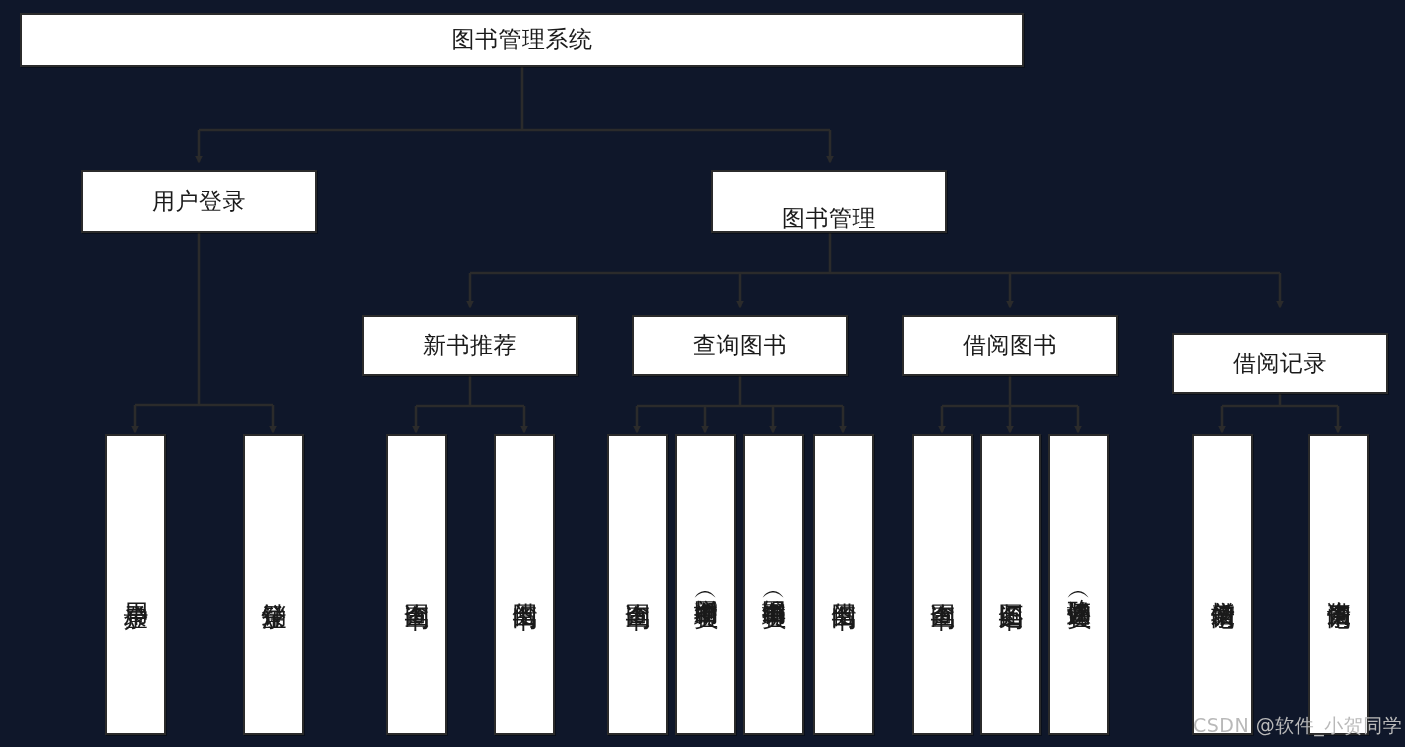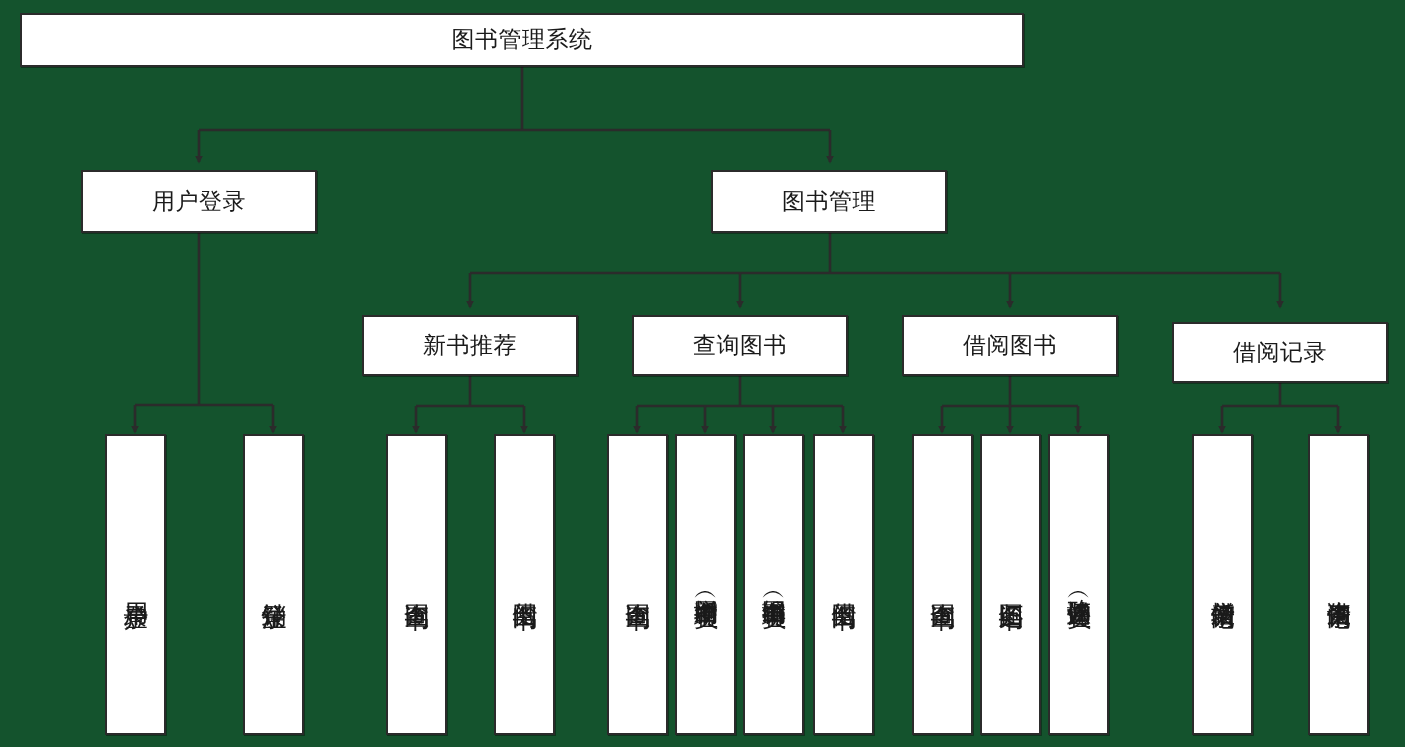--- a/index.html
+++ b/index.html
@@ -10,21 +10,21 @@
   body {
     width: 1405px;
     height: 747px;
     overflow: hidden;
     font-family: "DejaVu Sans", "Liberation Sans", sans-serif;
   }
   #diagram-root {
     position: relative;
     width: 1405px;
     height: 747px;
-    background: #14532d;
+    background: #0f172a;
     text-decoration: underline;
   }
   svg.wires {
     position: absolute;
     left: 0;
     top: 0;
     width: 1405px;
     height: 747px;
     pointer-events: none;
   }
@@ -130,34 +130,34 @@
     </g>
   </svg>
 
   <div class="node h" style="left:20px; top:13px; width:1004px; height:54px;">
     <span class="label">图书管理系统</span>
   </div>
 
   <div class="node h" style="left:81px; top:170px; width:236px; height:63px;">
     <span class="label">用户登录</span>
   </div>
-  <div class="node h" style="left:711px; top:170px; width:236px; height:63px;">
+  <div class="node h" style="left:711px; top:170px; width:236px; height:63px;align-items:flex-end;">
     <span class="label">图书管理</span>
   </div>
 
   <div class="node h" style="left:362px; top:315px; width:216px; height:61px;align-items:center;">
     <span class="label">新书推荐</span>
   </div>
   <div class="node h" style="left:632px; top:315px; width:216px; height:61px;">
     <span class="label">查询图书</span>
   </div>
   <div class="node h" style="left:902px; top:315px; width:216px; height:61px;">
     <span class="label">借阅图书</span>
   </div>
-  <div class="node h" style="left:1172px; top:322px; width:216px; height:61px;">
+  <div class="node h" style="left:1172px; top:333px; width:216px; height:61px;">
     <span class="label">借阅记录</span>
   </div>
 
   <div class="node v" style="left:105px; top:434px; width:61px; height:301px;">
     <span class="label">用户登录</span>
   </div>
   <div class="node v" style="left:243px; top:434px; width:61px; height:301px;">
     <span class="label">注销登录</span>
   </div>
 
@@ -191,14 +191,15 @@
     <span class="label">确认归还（管理员）</span>
   </div>
 
   <div class="node v small" style="left:1192px; top:434px; width:61px; height:301px;">
     <span class="label">新增借阅记录</span>
   </div>
   <div class="node v small" style="left:1308px; top:434px; width:61px; height:301px;">
     <span class="label">查询借阅记录</span>
   </div>
 
+  <div class="watermark" style="left:1193px; top:713px;">CSDN @软件_小贺同学</div>
 
 </div>
 
 </body></html>

